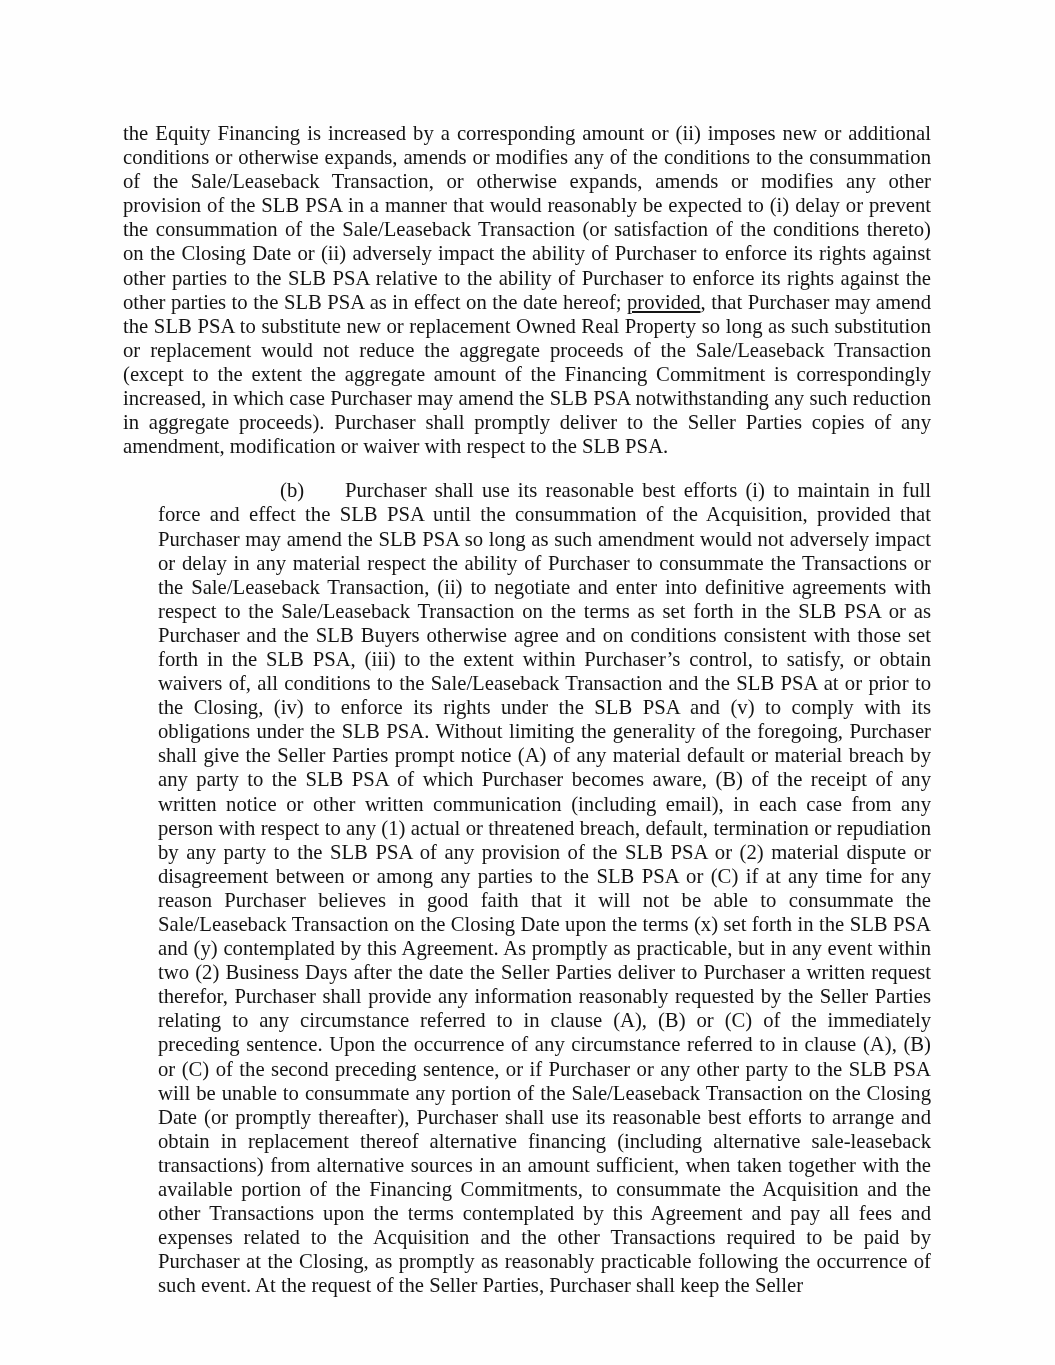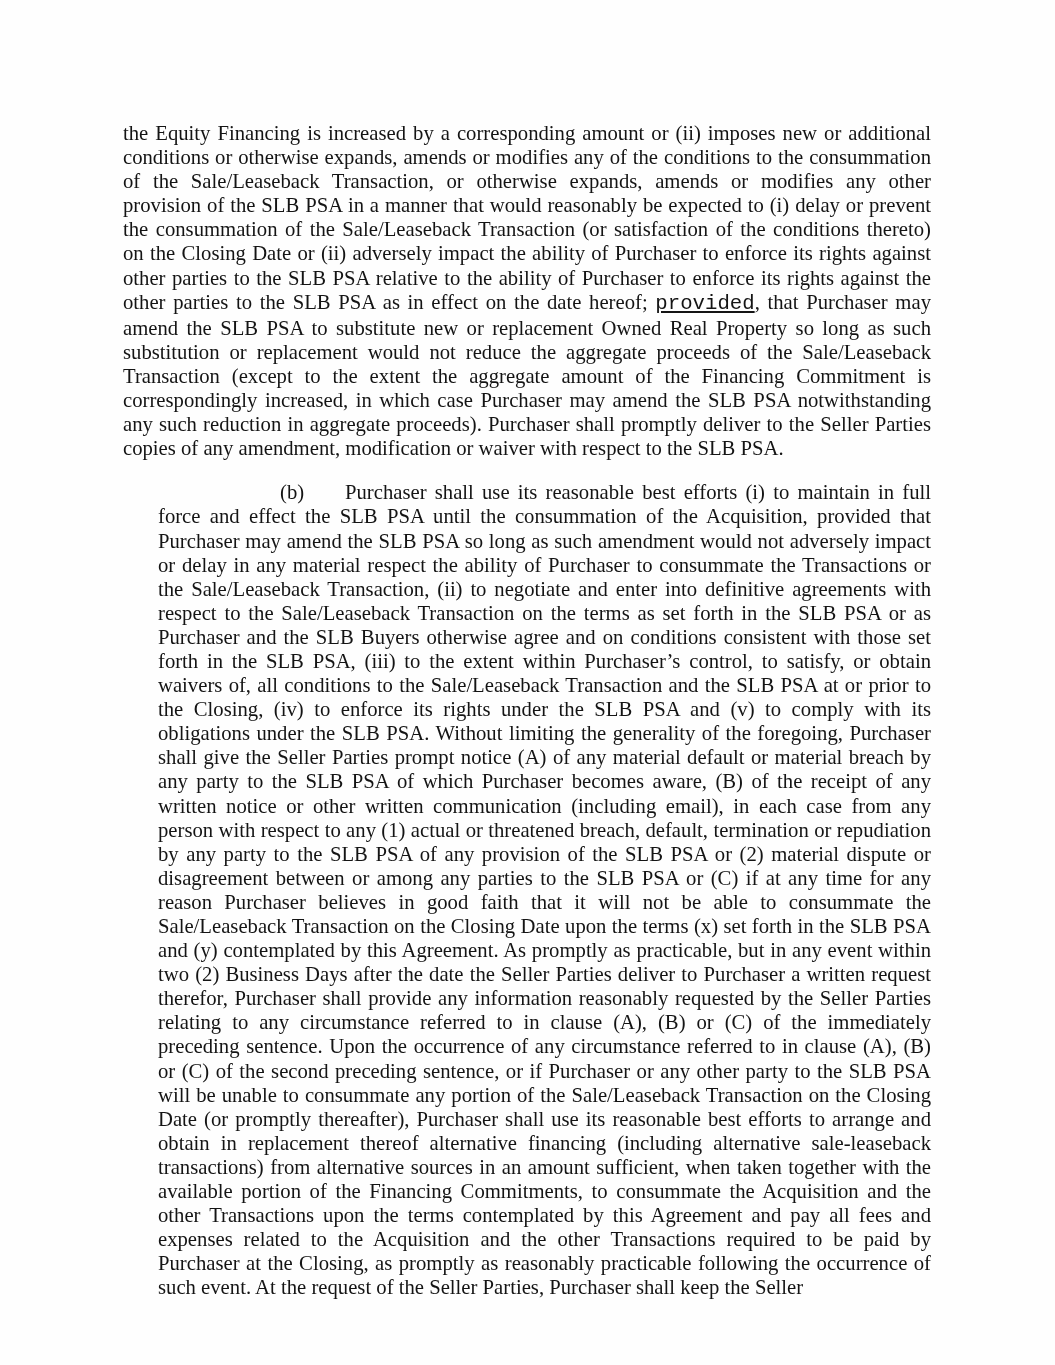--- a/index.html
+++ b/index.html
@@ -32,21 +32,20 @@
     margin-top: 20px;
     margin-left: 35px;
   }
   .para-label {
     display: inline-block;
     margin-left: 122px;
     width: 65px;
   }
   .underlined {
     text-decoration: underline;
-    font-family: Liberation Mono, monospace;
   }
   .page-footer {
     position: absolute;
     left: 0;
     right: 0;
     top: 1272px;
     text-align: center;
     font-size: 20.7px;
     line-height: 24.1px;
   }

